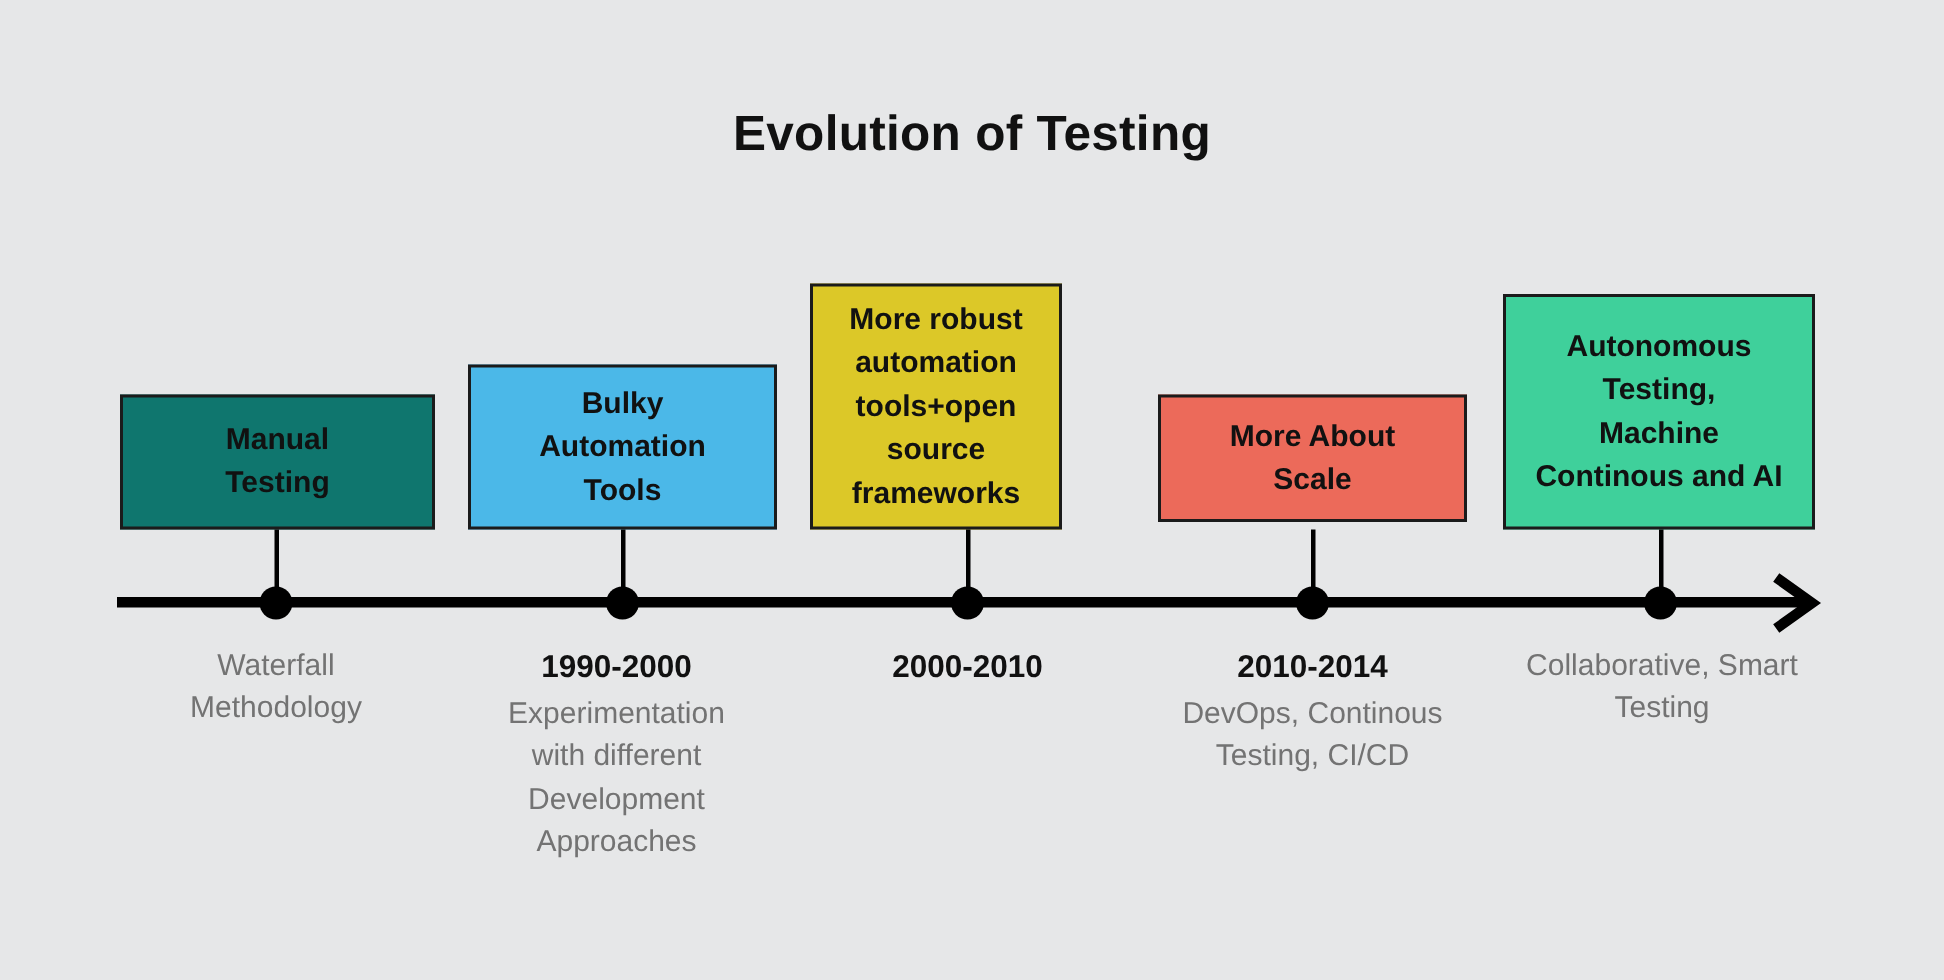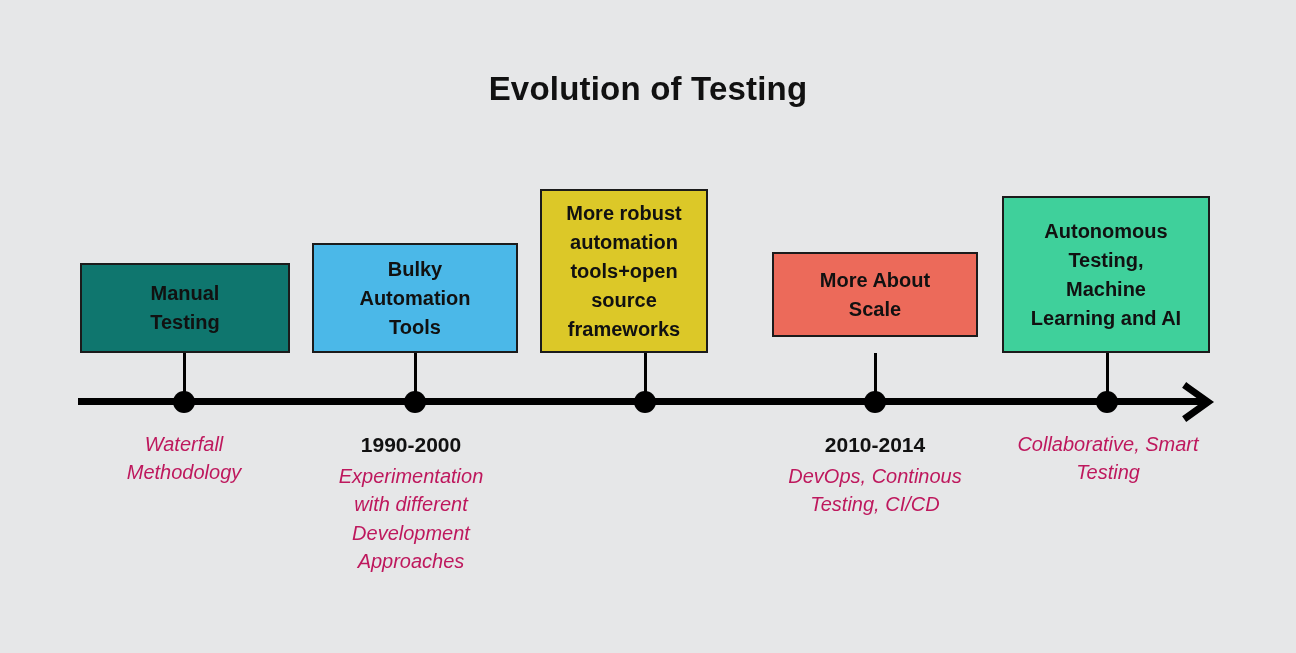--- a/index.html
+++ b/index.html
@@ -108,24 +108,23 @@
   .caption .era {
     font-size: 21px;
     font-weight: bold;
     color: #111111;
     display: block;
     margin-bottom: 2px;
   }
   .caption .desc {
     font-size: 20px;
     font-weight: normal;
-    color: #be185d;
+    color: #737373;
     display: block;
     white-space: pre-line;
-    font-style: italic;
   }
 </style>
 </head>
 <body>
 
 <div id="canvas">
 
   <div id="title">Evolution of Testing</div>
 
   <div id="axis-line"></div>
@@ -161,38 +160,39 @@
       </div>
       <div class="stage">
         <div class="card" style="left: 540px; top: 189px; width: 168px; height: 164px; background: rgb(220, 200, 40);">More robust
 automation
 tools+open
 source
 frameworks</div>
         <div class="stem" style="left: 644px; top: 353px; height: 49px;"></div>
         <div class="dot" style="left: 634px;"></div>
         <div class="caption" style="left: 542px; width: 206px;">
-        </div>
-      </div>
-      <div class="stage">
-        <div class="card" style="left: 772px; top: 252px; width: 206px; height: 85px; background: rgb(236, 106, 90);">More About
+          <span class="era">2000-2010</span>
+        </div>
+      </div>
+      <div class="stage">
+        <div class="card" style="left: 772px; top: 263px; width: 206px; height: 85px; background: rgb(236, 106, 90);">More About
 Scale</div>
         <div class="stem" style="left: 874px; top: 353px; height: 49px;"></div>
         <div class="dot" style="left: 864px;"></div>
         <div class="caption" style="left: 768px; width: 214px;">
           <span class="era">2010-2014</span>
           <span class="desc">DevOps, Continous
 Testing, CI/CD</span>
         </div>
       </div>
       <div class="stage">
         <div class="card" style="left: 1002px; top: 196px; width: 208px; height: 157px; background: rgb(63, 208, 155);">Autonomous
 Testing,
 Machine
-Learning and AI</div>
+Continous and AI</div>
         <div class="stem" style="left: 1106px; top: 353px; height: 49px;"></div>
         <div class="dot" style="left: 1096px;"></div>
         <div class="caption" style="left: 998px; width: 220px;">
           <span class="desc">Collaborative, Smart
 Testing</span>
         </div>
       </div>
     </div>
 
 </div>

